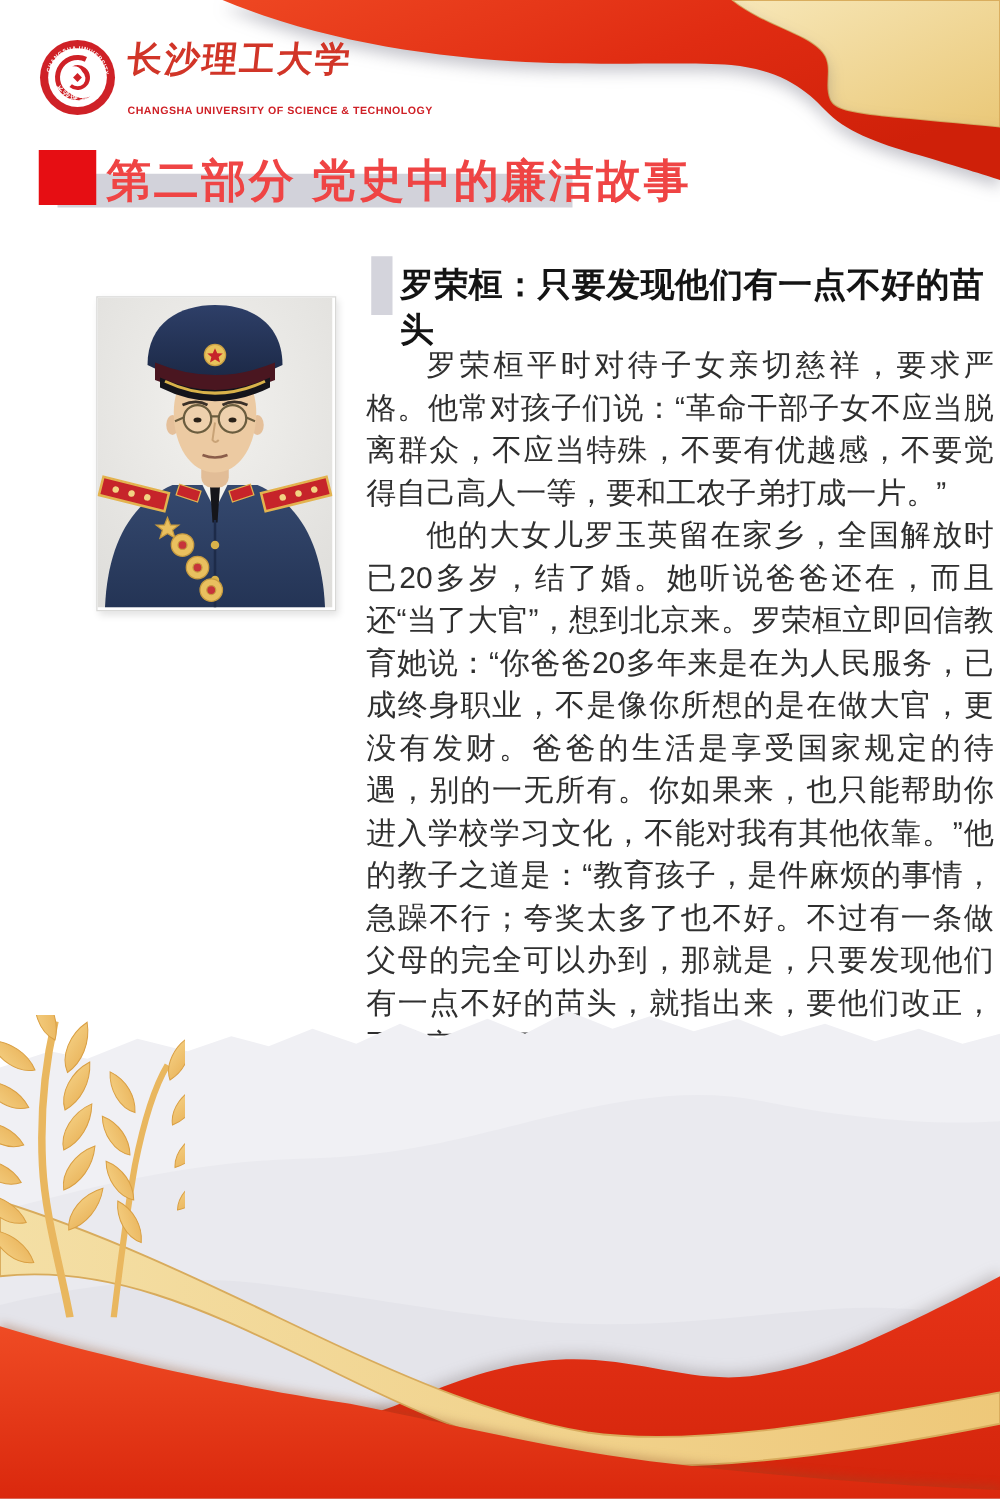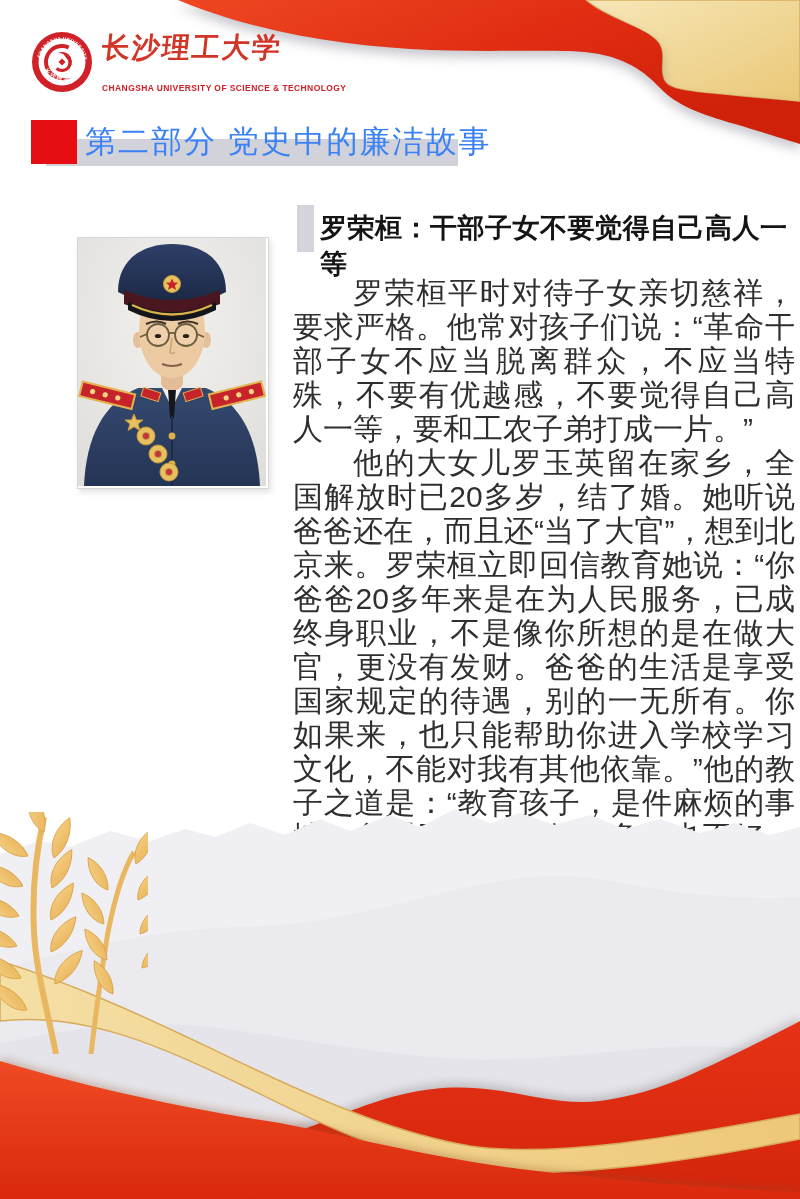--- a/index.html
+++ b/index.html
@@ -22,33 +22,33 @@
   }
   #logo-en{
     font-size:8.5px;font-weight:bold;color:#cf2127;
     letter-spacing:.4px;margin-top:19px;white-space:nowrap;
   }
   
   #section-shadow{left:46px;top:139px;width:412px;height:27px;background:#d2d2da;}
   #section-marker{left:31px;top:120px;width:46px;height:44px;background:#e60e13;}
   #section-title{
     left:85px;top:121px;width:600px;height:40px;
-    font-size:31px;font-weight:400;color:#3b82f6;letter-spacing:2px;
+    font-size:36px;font-weight:700;color:#ef4444;letter-spacing:2px;
   }
   
   #portrait{left:77px;top:237px;width:190px;height:250px;background:#fff;
     border:1px solid #d8d8d6;box-shadow:2px 3px 6px rgba(0,0,0,.12);}
   #title-bar{left:297px;top:205px;width:17px;height:47px;background:#d4d4dc;}
   #article-title{
     left:320px;top:210px;width:478px;
     font-size:27px;font-weight:bold;color:#141414;letter-spacing:.5px;
   }
   #article-body{
     left:293px;top:276px;width:502px;
-    font-size:30px;line-height:34px;color:#2f2f2f;
+    font-size:24px;line-height:34px;color:#2f2f2f;
     text-align:justify;
   }
   #article-body p{margin:0;text-indent:2em;}
   
   #mountains{left:0;top:779px;width:800px;height:420px;}
   #wheat{left:-4px;top:812px;width:152px;height:242px;}
   .nosel{user-select:none;pointer-events:none;}
 </style>
 </head>
 <body>
@@ -172,21 +172,21 @@
     <path d="M91,95 L97,95" stroke="#6b5d3f" stroke-width="1.8"></path>
     <path d="M69,96 L62,99 M119,96 L126,99" stroke="#6b5d3f" stroke-width="1.6"></path>
     <ellipse cx="80" cy="98" rx="3.2" ry="2" fill="#2a2118"></ellipse>
     <ellipse cx="108" cy="98" rx="3.2" ry="2" fill="#2a2118"></ellipse>
     <path d="M94,100 L92,114 Q94,117 97,114" stroke="#c9a377" stroke-width="1.6" fill="none"></path>
     <path d="M84,126 Q94,130 104,126" stroke="#8a5d4a" stroke-width="2" fill="none"></path>
   </svg>
 </div>
 
 <div id="title-bar" class="abs nosel"></div>
-<div id="article-title" class="abs">罗荣桓：干部子女不要觉得自己高人一等</div>
+<div id="article-title" class="abs">罗荣桓：只要发现他们有一点不好的苗头</div>
 
 <div id="article-body" class="abs">
   <p>罗荣桓平时对待子女亲切慈祥，要求严格。他常对孩子们说：“革命干部子女不应当脱离群众，不应当特殊，不要有优越感，不要觉得自己高人一等，要和工农子弟打成一片。”</p>
   <p>他的大女儿罗玉英留在家乡，全国解放时已20多岁，结了婚。她听说爸爸还在，而且还“当了大官”，想到北京来。罗荣桓立即回信教育她说：“你爸爸20多年来是在为人民服务，已成终身职业，不是像你所想的是在做大官，更没有发财。爸爸的生活是享受国家规定的待遇，别的一无所有。你如果来，也只能帮助你进入学校学习文化，不能对我有其他依靠。”他的教子之道是：“教育孩子，是件麻烦的事情，急躁不行；夸奖太多了也不好。不过有一条做父母的完全可以办到，那就是，只要发现他们有一点不好的苗头，就指出来，要他们改正，不让它发展下去。”</p>
 </div>
 
 <svg id="mountains" class="abs nosel" viewBox="0 0 800 420" aria-hidden="true">
   <defs>
     <linearGradient id="bgold" x1="0" y1="0" x2="1" y2="0">
       <stop offset="0" stop-color="#f4dfa5"></stop>

